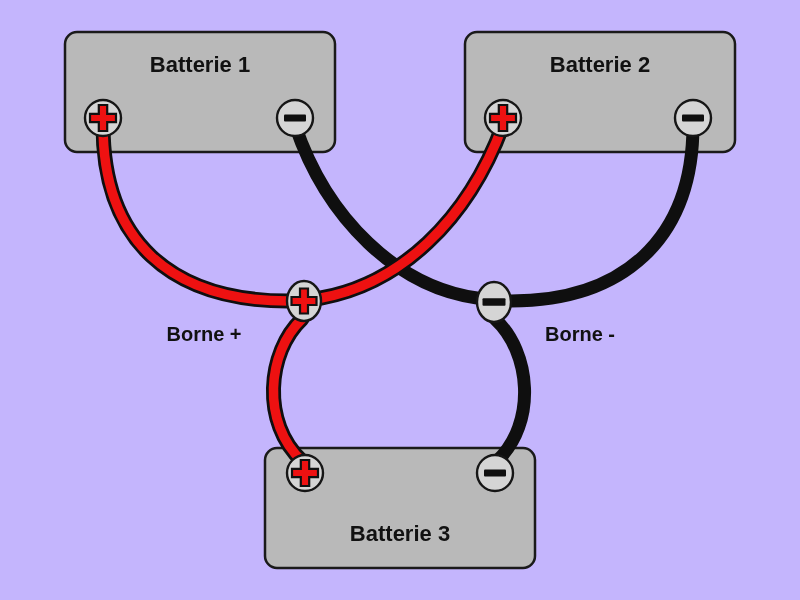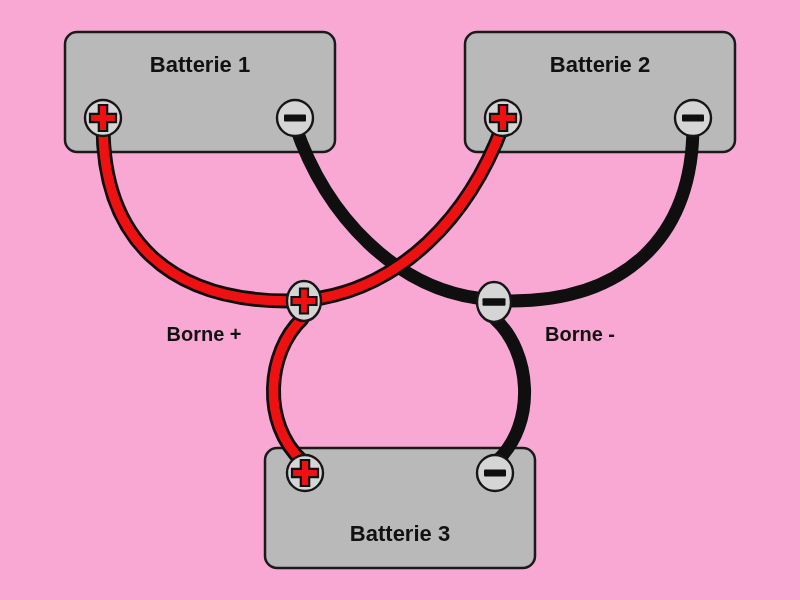--- a/index.html
+++ b/index.html
@@ -4,21 +4,21 @@
 <style>
   html, body {
     margin: 0;
     padding: 0;
     background: #ffffff;
   }
   .stage {
     position: relative;
     width: 800px;
     height: 600px;
-    background: #f9a8d4;
+    background: #c4b5fd;
     overflow: hidden;
   }
   svg { display: block; }
   .battery-label {
     font-family: "Liberation Sans", "DejaVu Sans", sans-serif;
     font-weight: bold;
     font-size: 22px;
     fill: #111111;
     text-anchor: middle;
   }

